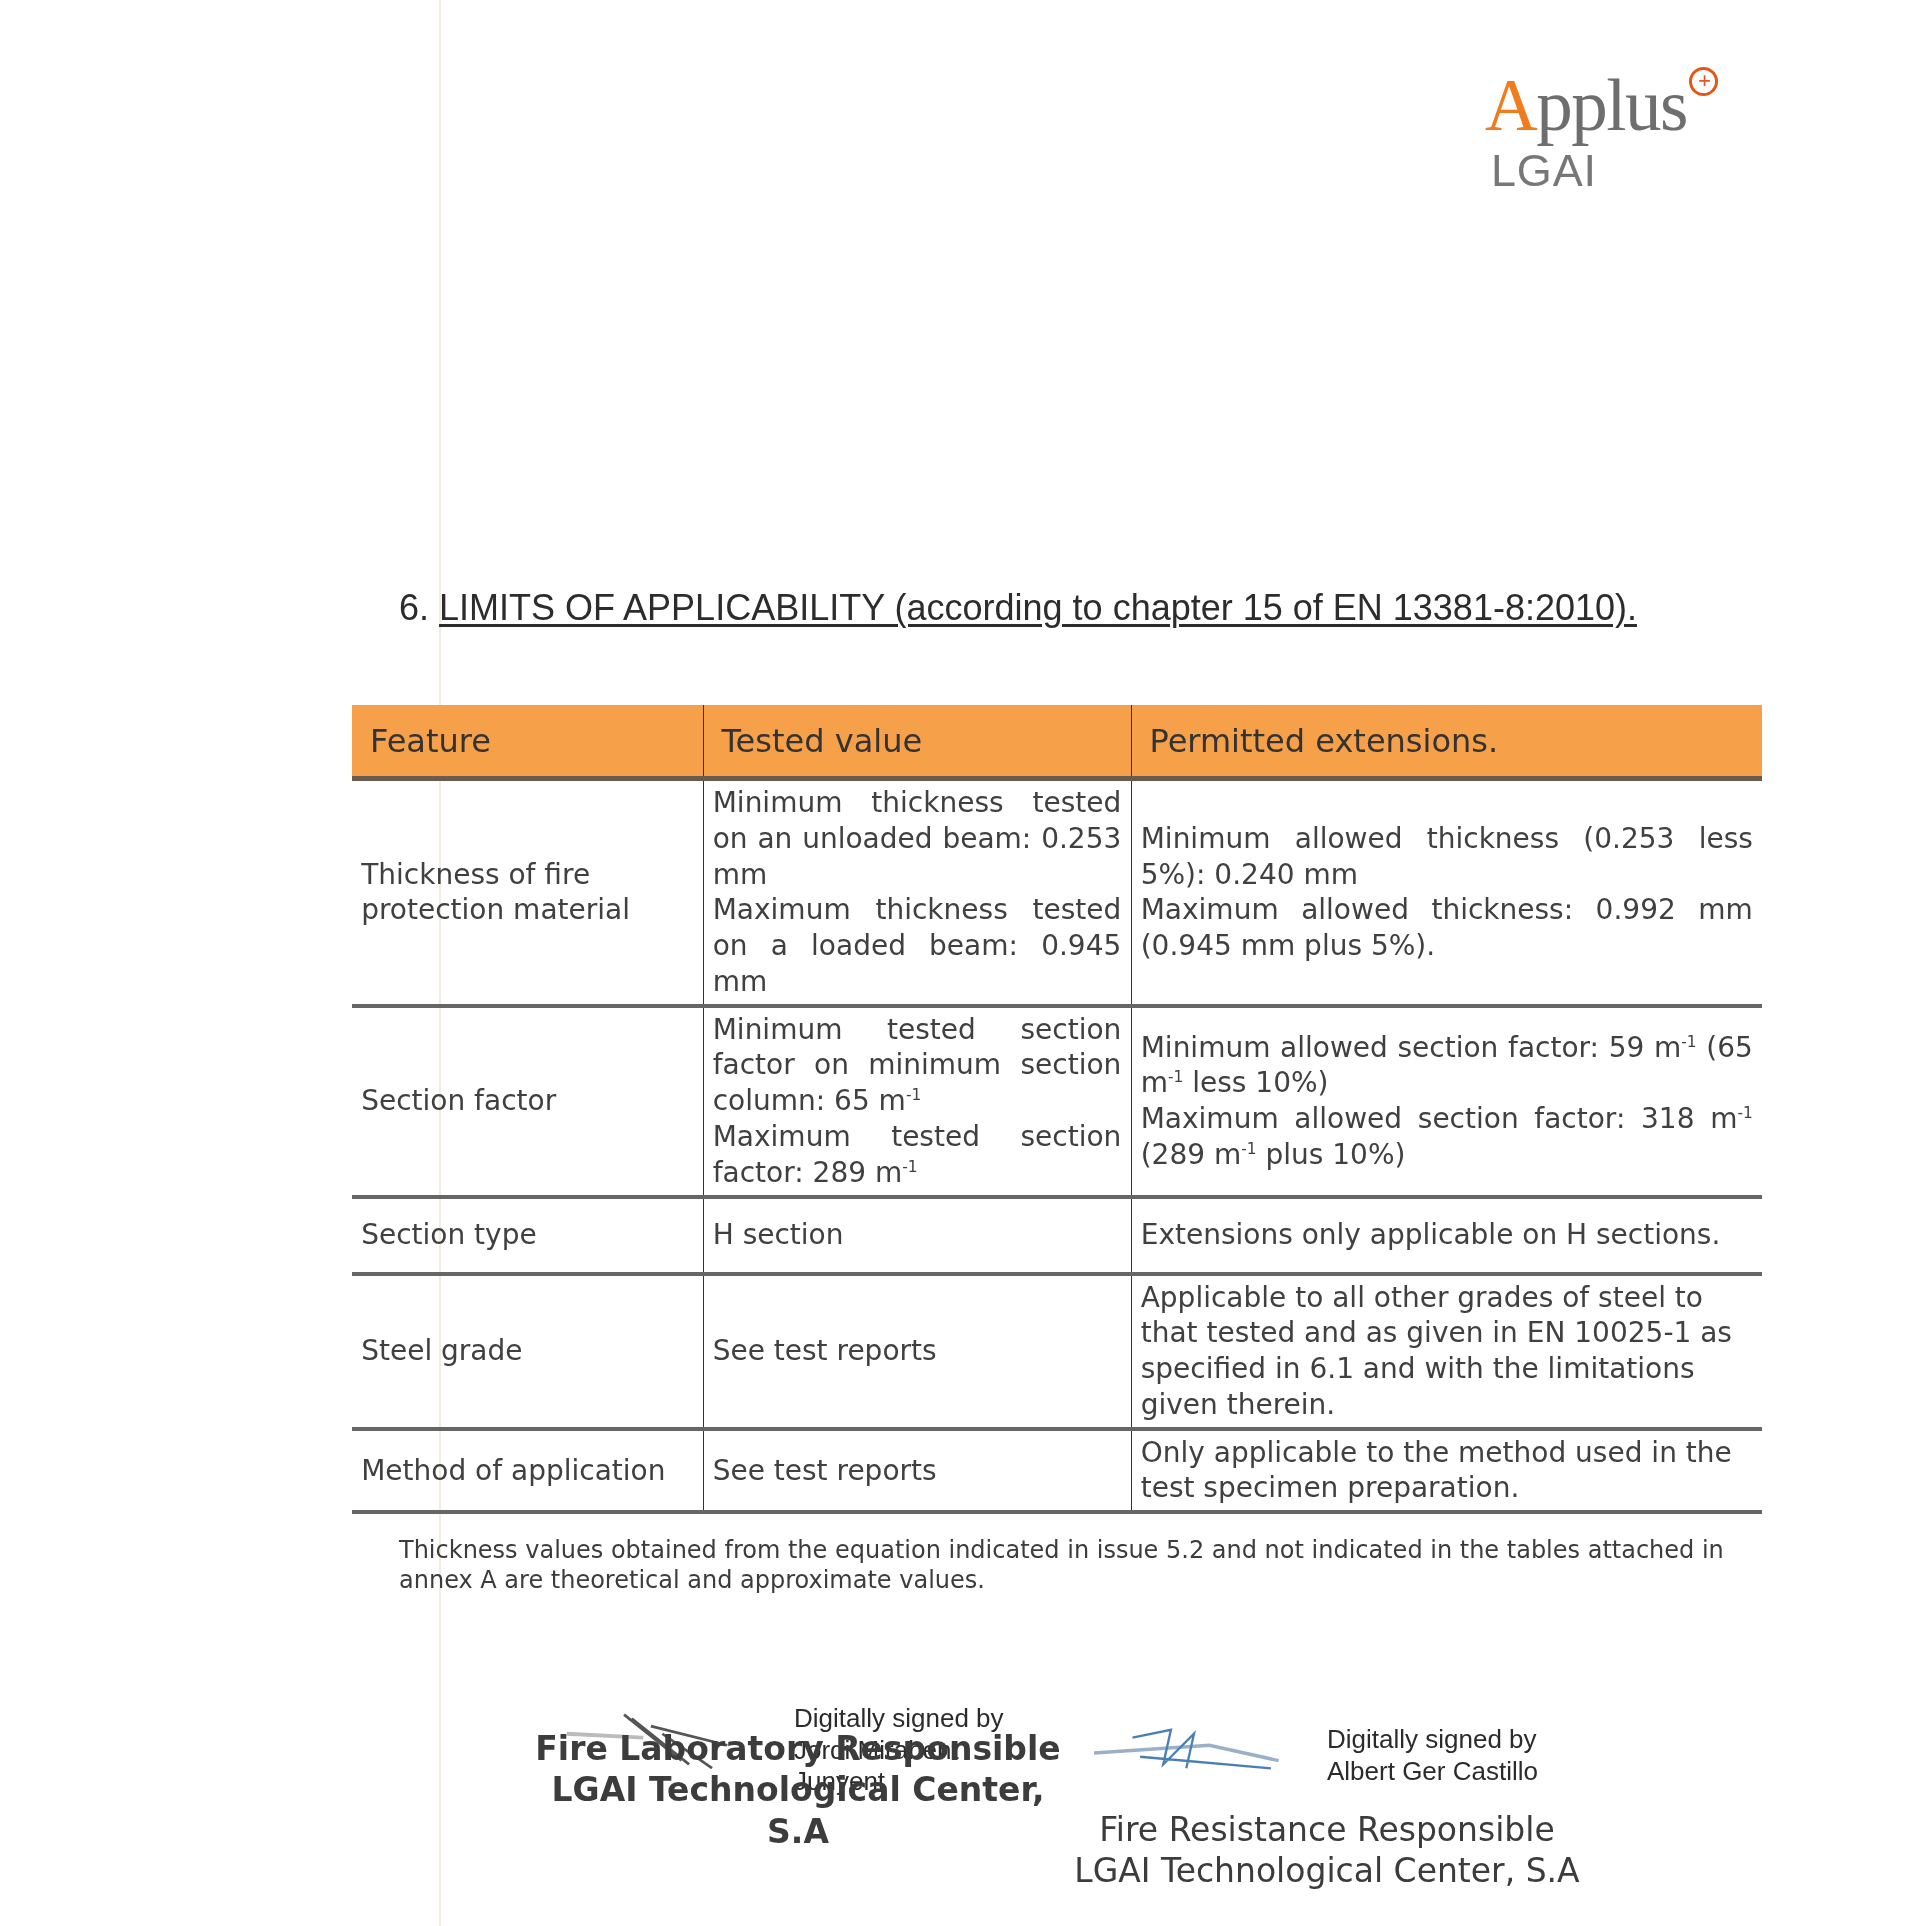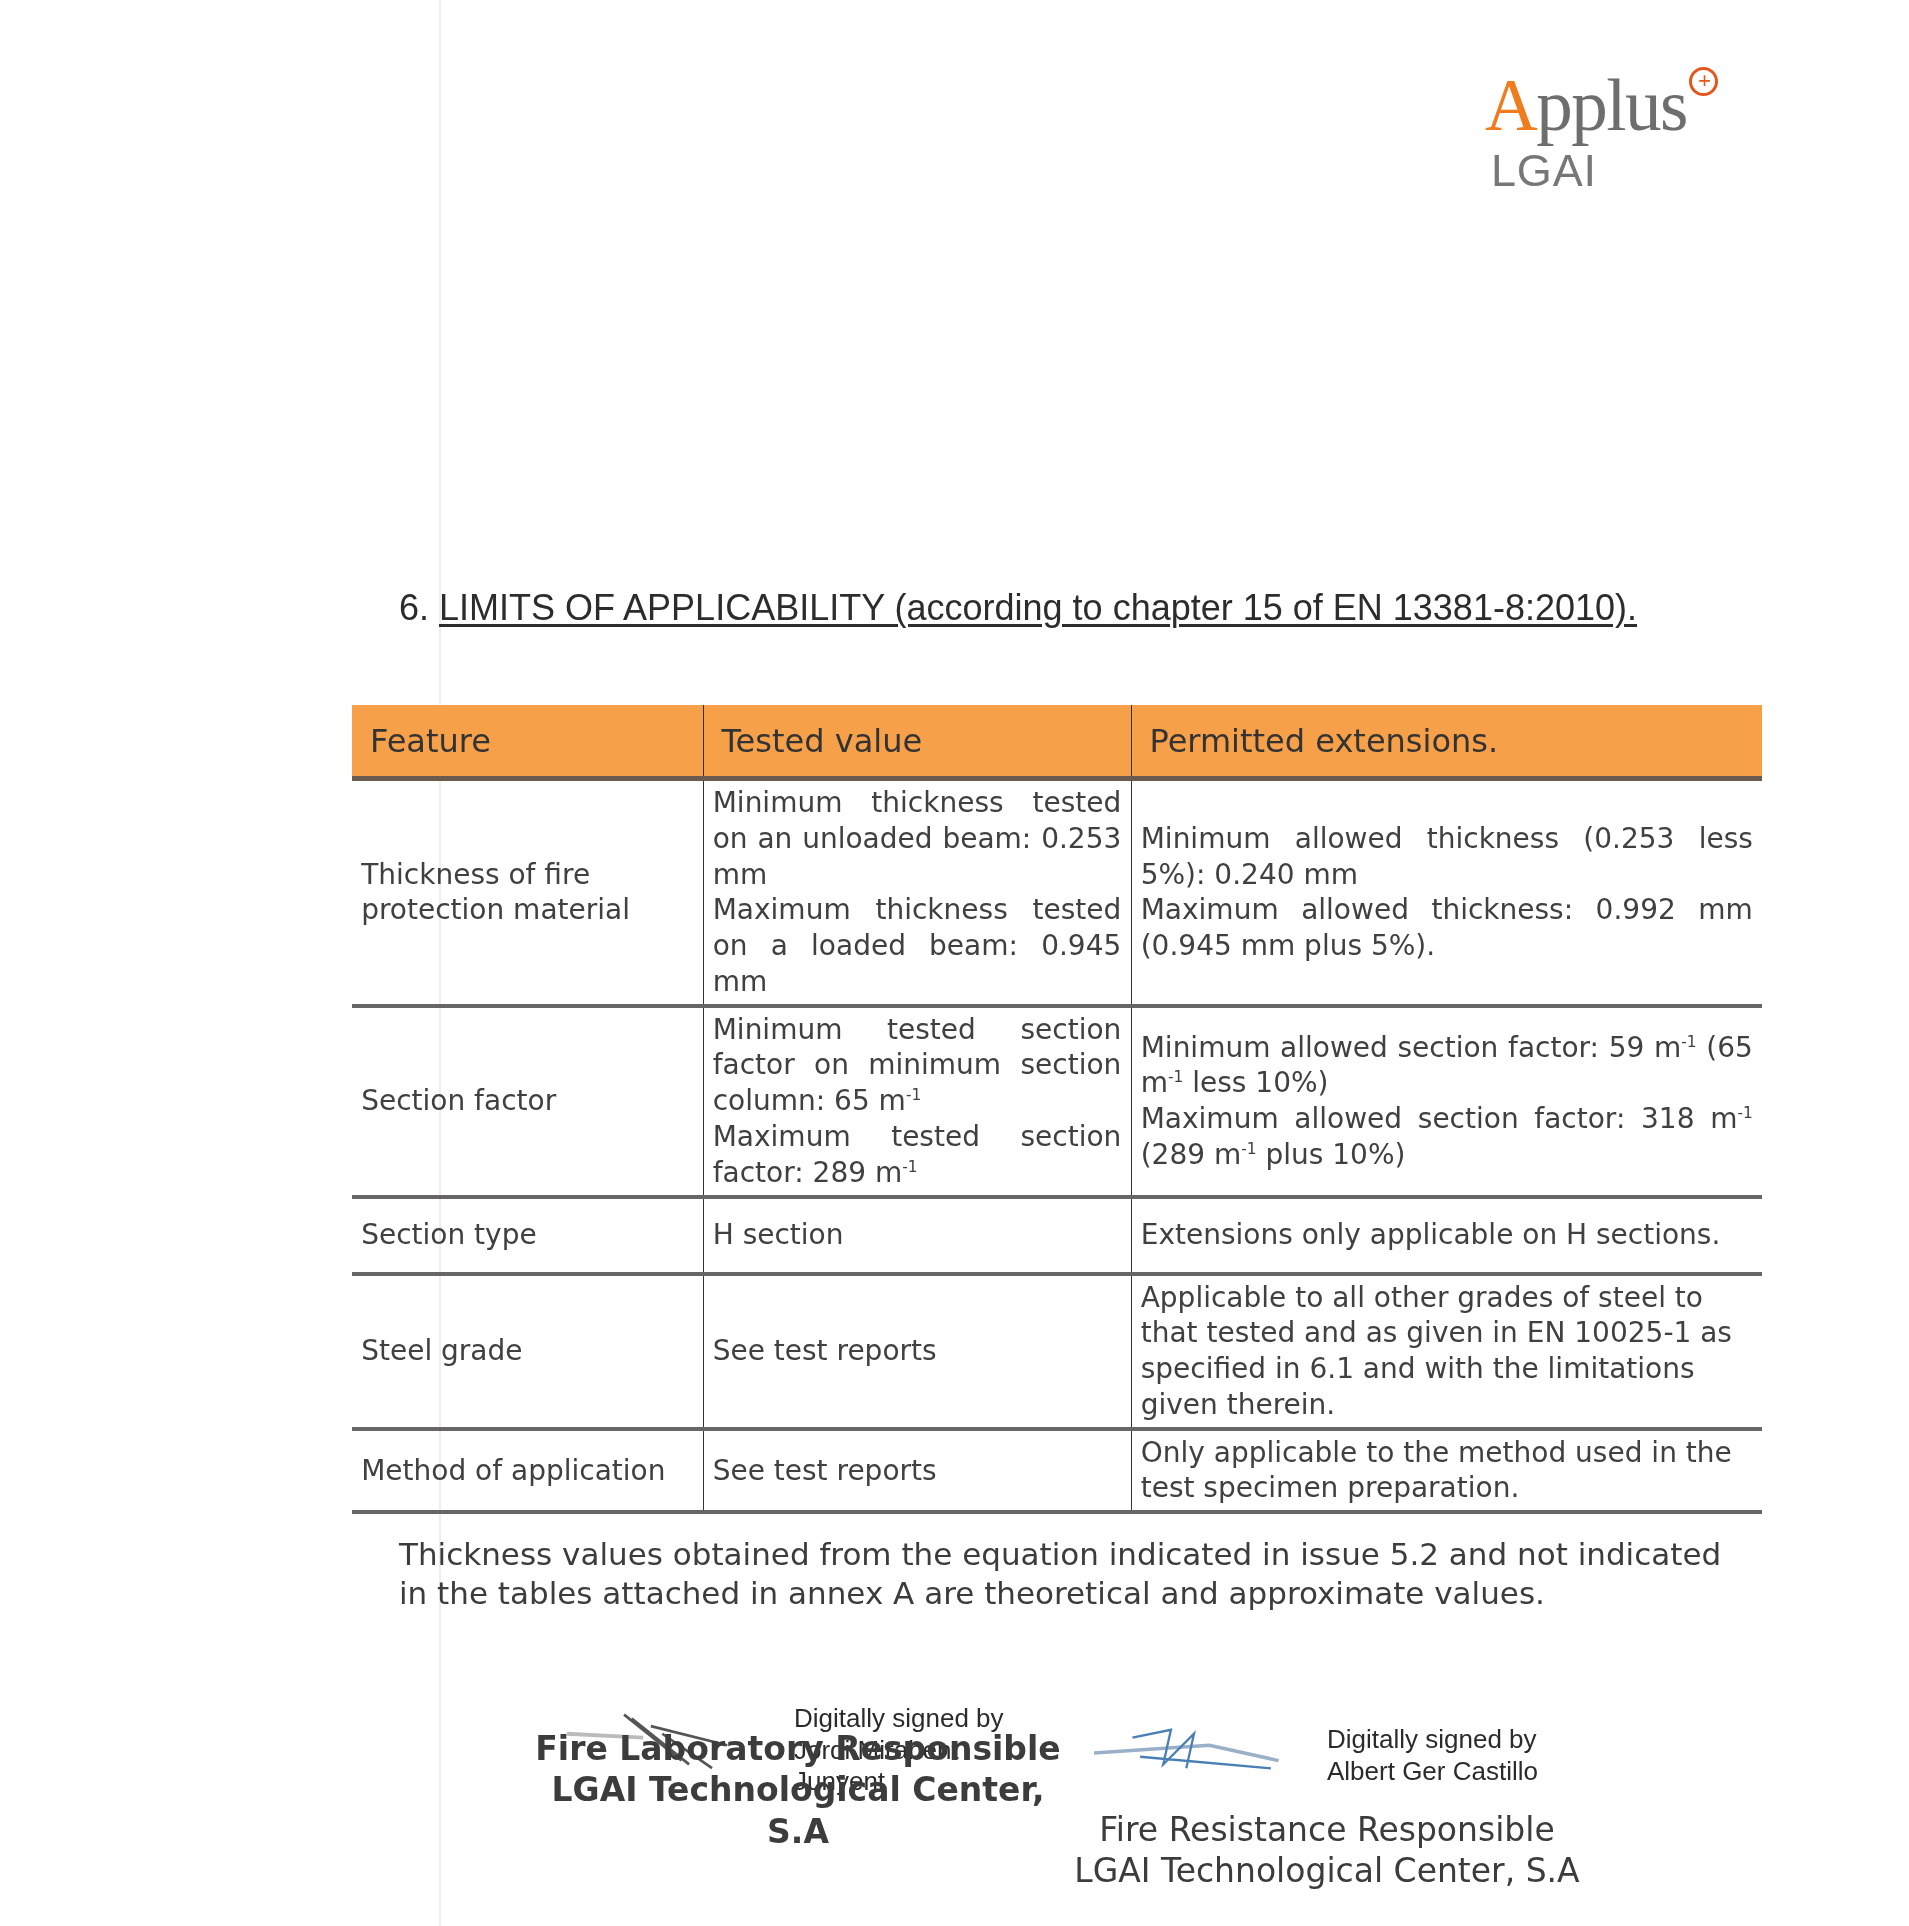--- a/index.html
+++ b/index.html
@@ -17,21 +17,21 @@
 
   table.limits { position:absolute; left:352px; top:705px; width:1410px; border-collapse:collapse;
                  font-family:"DejaVu Sans", sans-serif; font-size:28px; color:#404040; }
   table.limits th { background:#f7a04a; color:#333; font-weight:normal; text-align:left; height:71px; padding:0 18px; font-size:32px;
                     border-bottom:5.4px solid #6b5a4e; }
   table.limits th + th, table.limits td + td { border-left:1.9px solid #333; }
   table.limits td { vertical-align:middle; padding:3.9px 9.2px; border-bottom:4.6px solid #666; line-height:1.28;margin-left:14px; }
   table.limits td.just { text-align:justify; }
   sup { font-size:0.55em; }
 
-  .note { position:absolute; left:399px; top:1535px; width:1325px; font-size:31px; line-height:1.25; color:#3c3c3c; }
+  .note { position:absolute; left:399px; top:1535px; width:1325px; font-size:24px; line-height:1.25; color:#3c3c3c; }
 
   .sig { position:absolute; font-family:"Liberation Sans", sans-serif; }
   .sig-mark { position:absolute; }
   .sig-text { font-size:26px; line-height:1.22; color:#2b2b2b; }
   .role { position:absolute; font-size:33px; line-height:1.25; color:#3c3c3c; text-align:center; }
 </style>
 </head>
 <body>
 
 <div class="scanline"></div>

